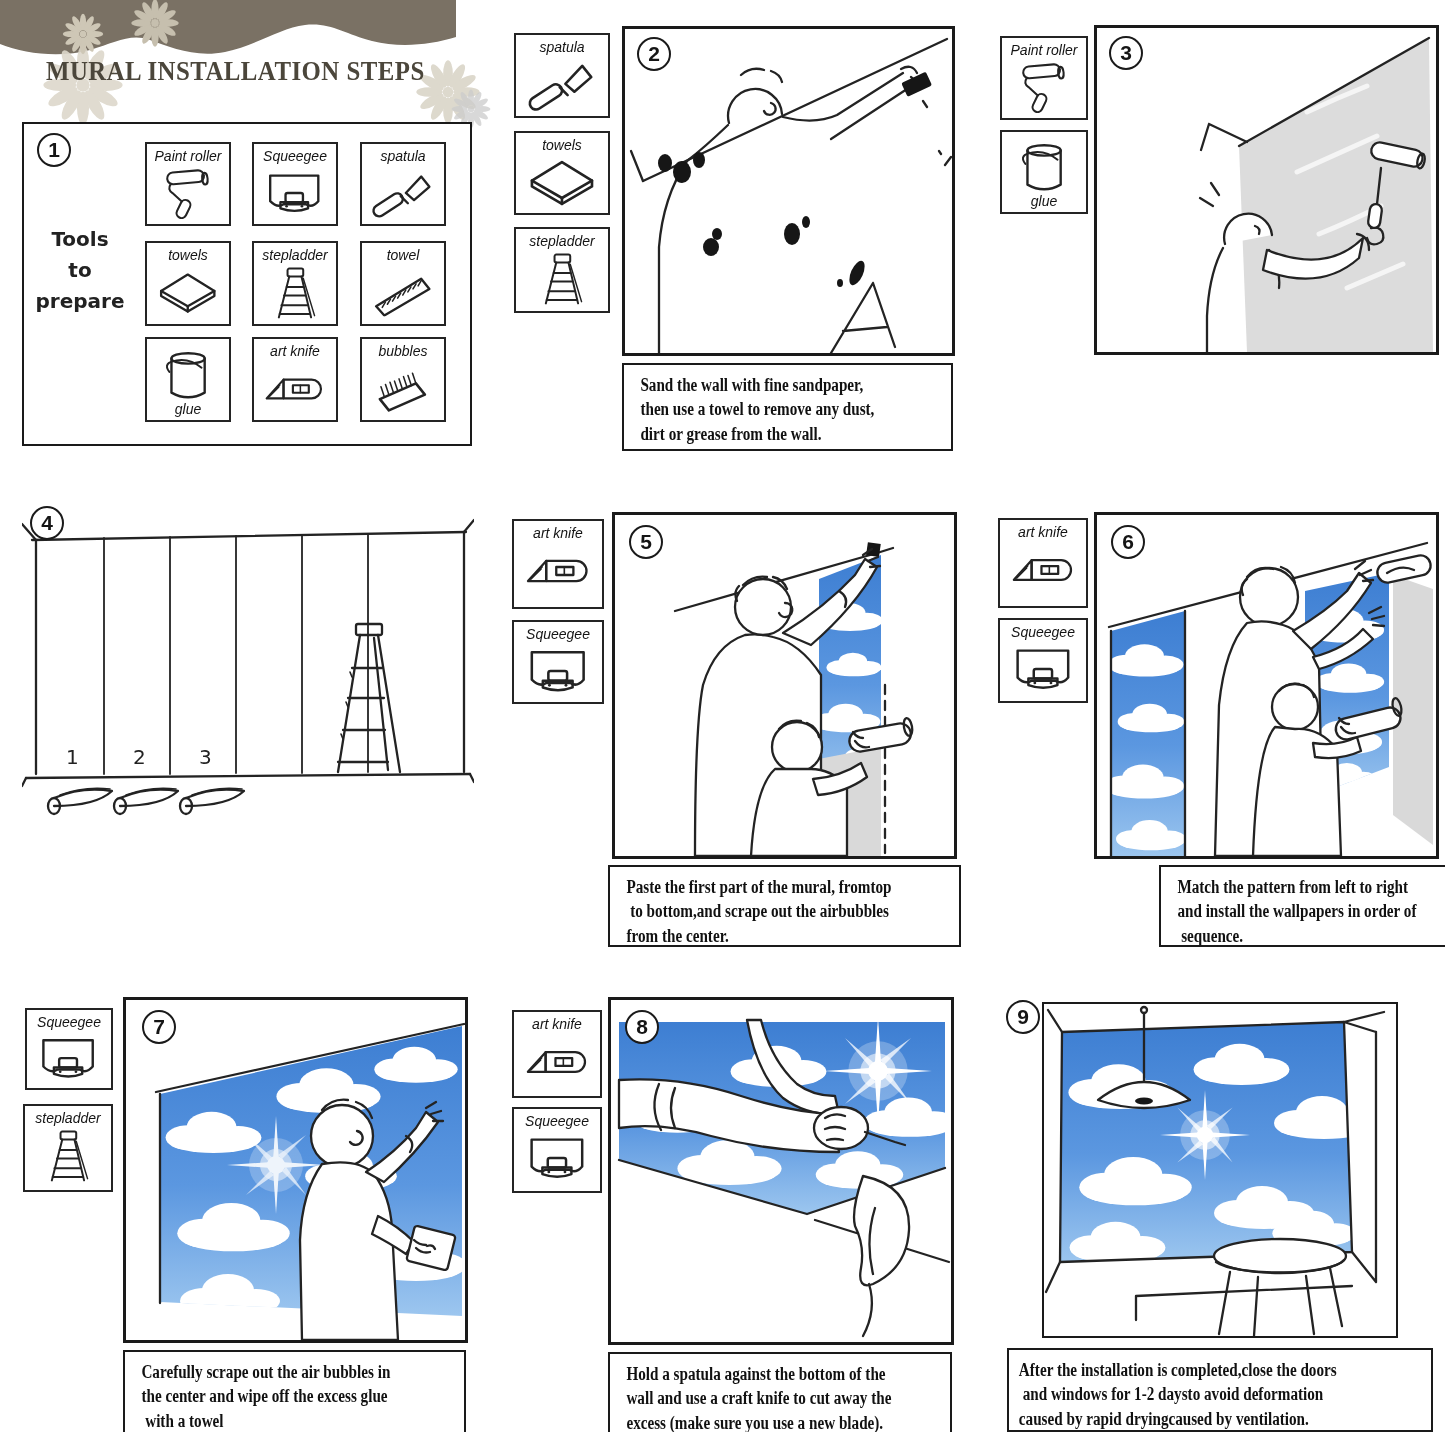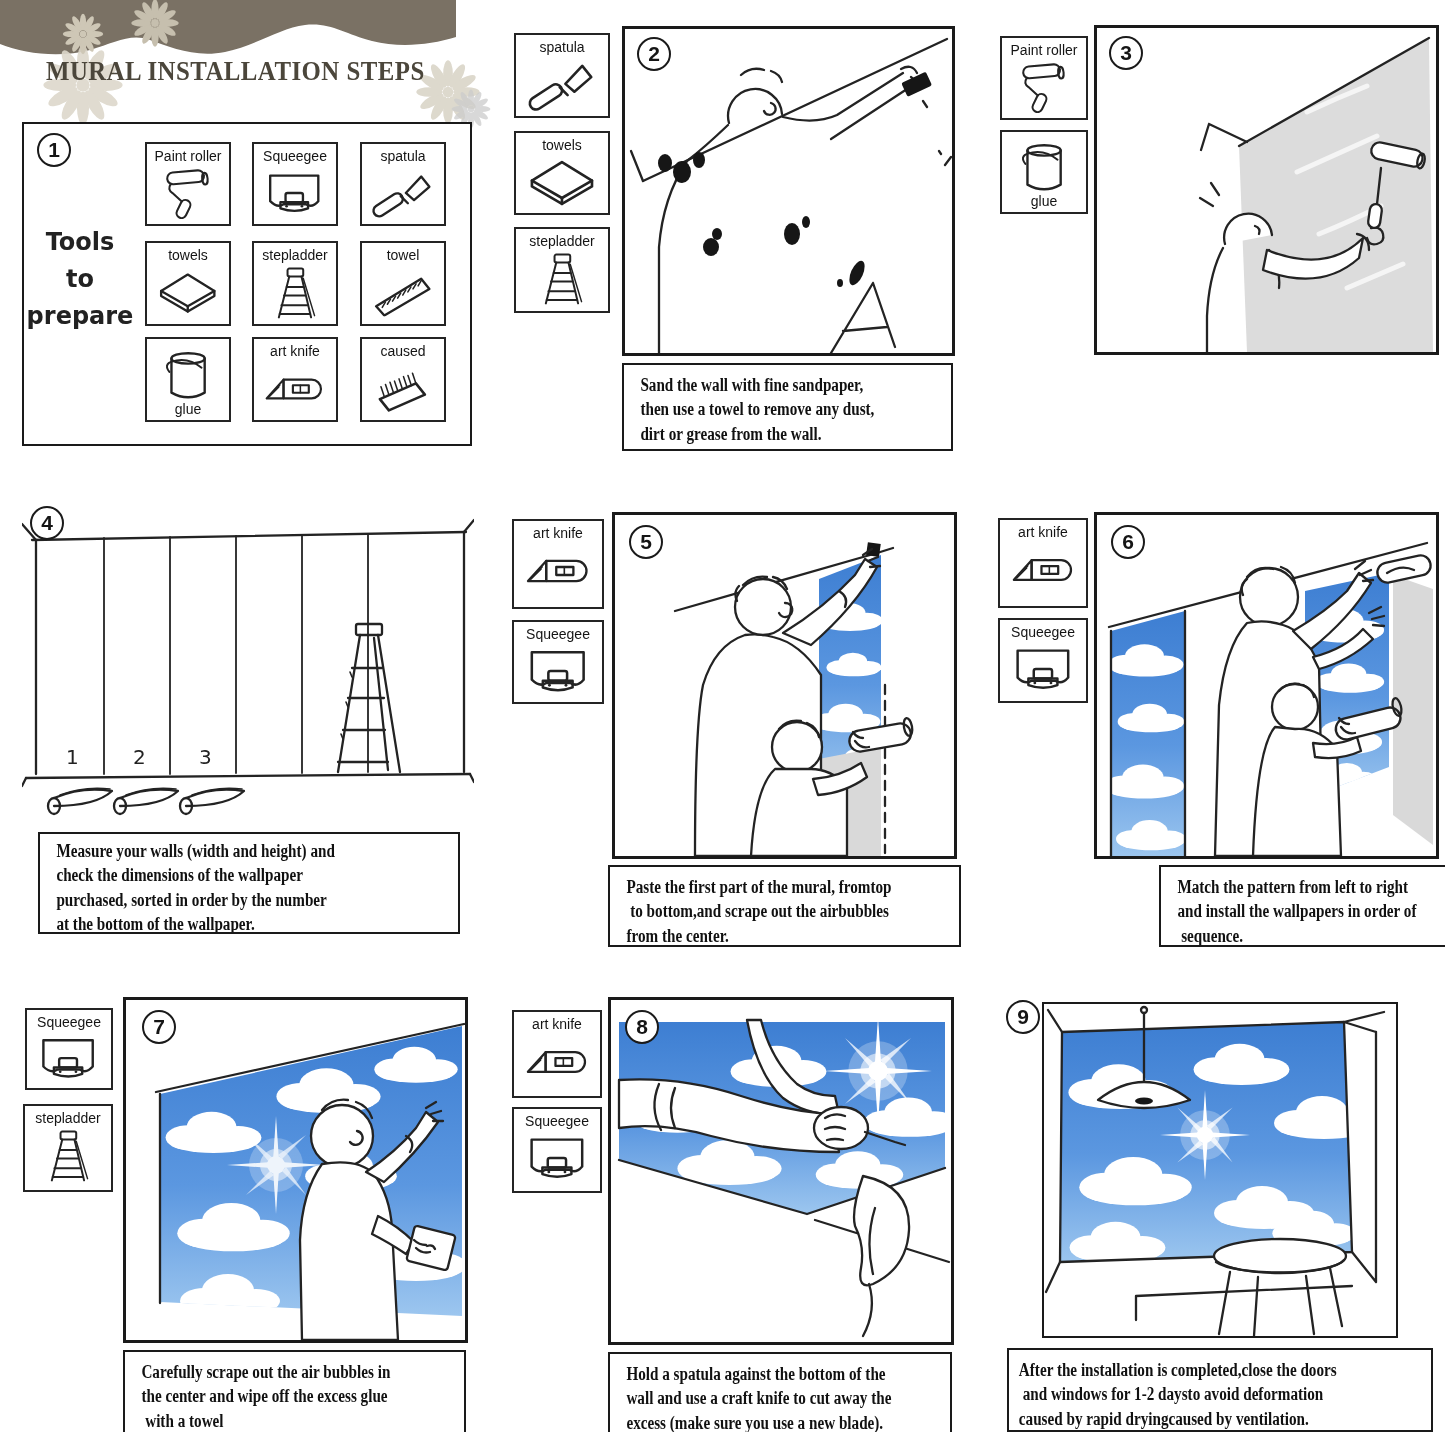--- a/index.html
+++ b/index.html
@@ -7,28 +7,28 @@
         font-family:"Liberation Sans",sans-serif;color:#151515;}
   .abs{position:absolute;}
   .frame{position:absolute;background:#fff;border:3px solid #1a1a1a;}
   .thinframe{position:absolute;background:#fff;border:2px solid #1a1a1a;}
   .cap{position:absolute;background:#fff;border:2px solid #1a1a1a;overflow:hidden;font-family:Liberation Serif, serif;}
   .captext{display:inline-block;white-space:pre;font-size:18.5px;line-height:1.32;font-weight:700;
            color:#111;transform:scaleX(0.82);transform-origin:0 0;padding:8px 0 4px 20px;}
   .toolbox{position:absolute;background:#fff;border:2px solid #242424;display:flex;
            flex-direction:column;align-items:center;padding:5px 2px 3px 2px;box-sizing:border-box;}
   .toolbox.label-bottom{flex-direction:column-reverse;}
-  .toolbox .lbl{font-size:14px;line-height:1.05;color:#141414;text-align:left;white-space:nowrap;}
+  .toolbox .lbl{font-size:14px;line-height:1.05;color:#141414;text-align:left;white-space:nowrap;font-style:italic;}
   .toolbox svg{flex:1 1 auto;max-width:84%;max-height:54px;margin-top:3px;}
   .stepnum{position:absolute;width:34px;height:34px;border:2.5px solid #1a1a1a;border-radius:50%;
            display:flex;align-items:center;justify-content:center;font-size:21px;font-weight:600;
            background:#fff;box-sizing:border-box;z-index:5;}
   .title{position:absolute;font-family:"Liberation Serif",serif;font-weight:700;font-size:27px;
          letter-spacing:.5px;color:#4b463b;z-index:2;white-space:nowrap;transform:scaleX(.92);transform-origin:0 0;}
-  .heading{position:absolute;font-family:"DejaVu Sans",sans-serif;font-weight:700;font-size:24px;
+  .heading{position:absolute;font-family:"DejaVu Sans",sans-serif;font-weight:700;font-size:20px;
            line-height:1.55;text-align:center;white-space:pre-line;color:#222;}
   .illus{position:absolute;inset:0;width:100%;height:100%;}
   .ln{fill:none;stroke:#232323;stroke-width:2.3;stroke-linecap:round;stroke-linejoin:round;}
   .wt{fill:#ffffff;stroke:#232323;stroke-width:2.3;stroke-linecap:round;stroke-linejoin:round;}
   .ink{fill:#161616;stroke:none;}
   svg text{font-family:"DejaVu Sans",sans-serif;}
 </style>
 </head>
 <body>
 
@@ -210,21 +210,21 @@
           <use href="#i-glue"></use>
         </svg>
     </div>
     <div class="toolbox" style="left:228px;top:213px;width:86px;height:85px">
       <span class="lbl">art knife</span>
       <svg viewBox="0 0 70 34">
           <use href="#i-knife"></use>
         </svg>
     </div>
     <div class="toolbox" style="left:336px;top:213px;width:86px;height:85px">
-      <span class="lbl">caused</span>
+      <span class="lbl">bubbles</span>
       <svg viewBox="0 0 56 48">
           <use href="#i-brush"></use>
         </svg>
     </div>
   </div>
 
   <div class="toolbox" style="left:514px;top:33px;width:96px;height:85px">
     <span class="lbl">spatula</span>
     <svg viewBox="0 0 64 48">
         <use href="#i-spatula"></use>
@@ -347,26 +347,20 @@
       <g class="ln">
           <ellipse cx="164" cy="294" rx="6" ry="8"></ellipse>
           <path d="M164 286 q28 -12 58 -7 q-16 15 -58 15"></path>
           <path d="M170 283 q24 -9 50 -6" stroke-width="1.6"></path>
         </g>
     </g>
     <text x="44" y="252" font-size="20" fill="#222">1</text>
     <text x="111" y="252" font-size="20" fill="#222">2</text>
     <text x="177" y="252" font-size="20" fill="#222">3</text>
   </svg>
-  <div class="cap" style="left:38px;top:832px;width:418px;height:98px">
-    <span class="captext" style="padding-top:5px">Measure your walls (width and height) and
-check the dimensions of the wallpaper
-purchased, sorted in order by the number
-at the bottom of the wallpaper.</span>
-  </div>
 
   <div class="toolbox" style="left:512px;top:519px;width:92px;height:90px">
     <span class="lbl">art knife</span>
     <svg viewBox="0 0 70 34">
         <use href="#i-knife"></use>
       </svg>
   </div>
   <div class="toolbox" style="left:512px;top:620px;width:92px;height:84px">
     <span class="lbl">Squeegee</span>
     <svg viewBox="0 0 64 44">

